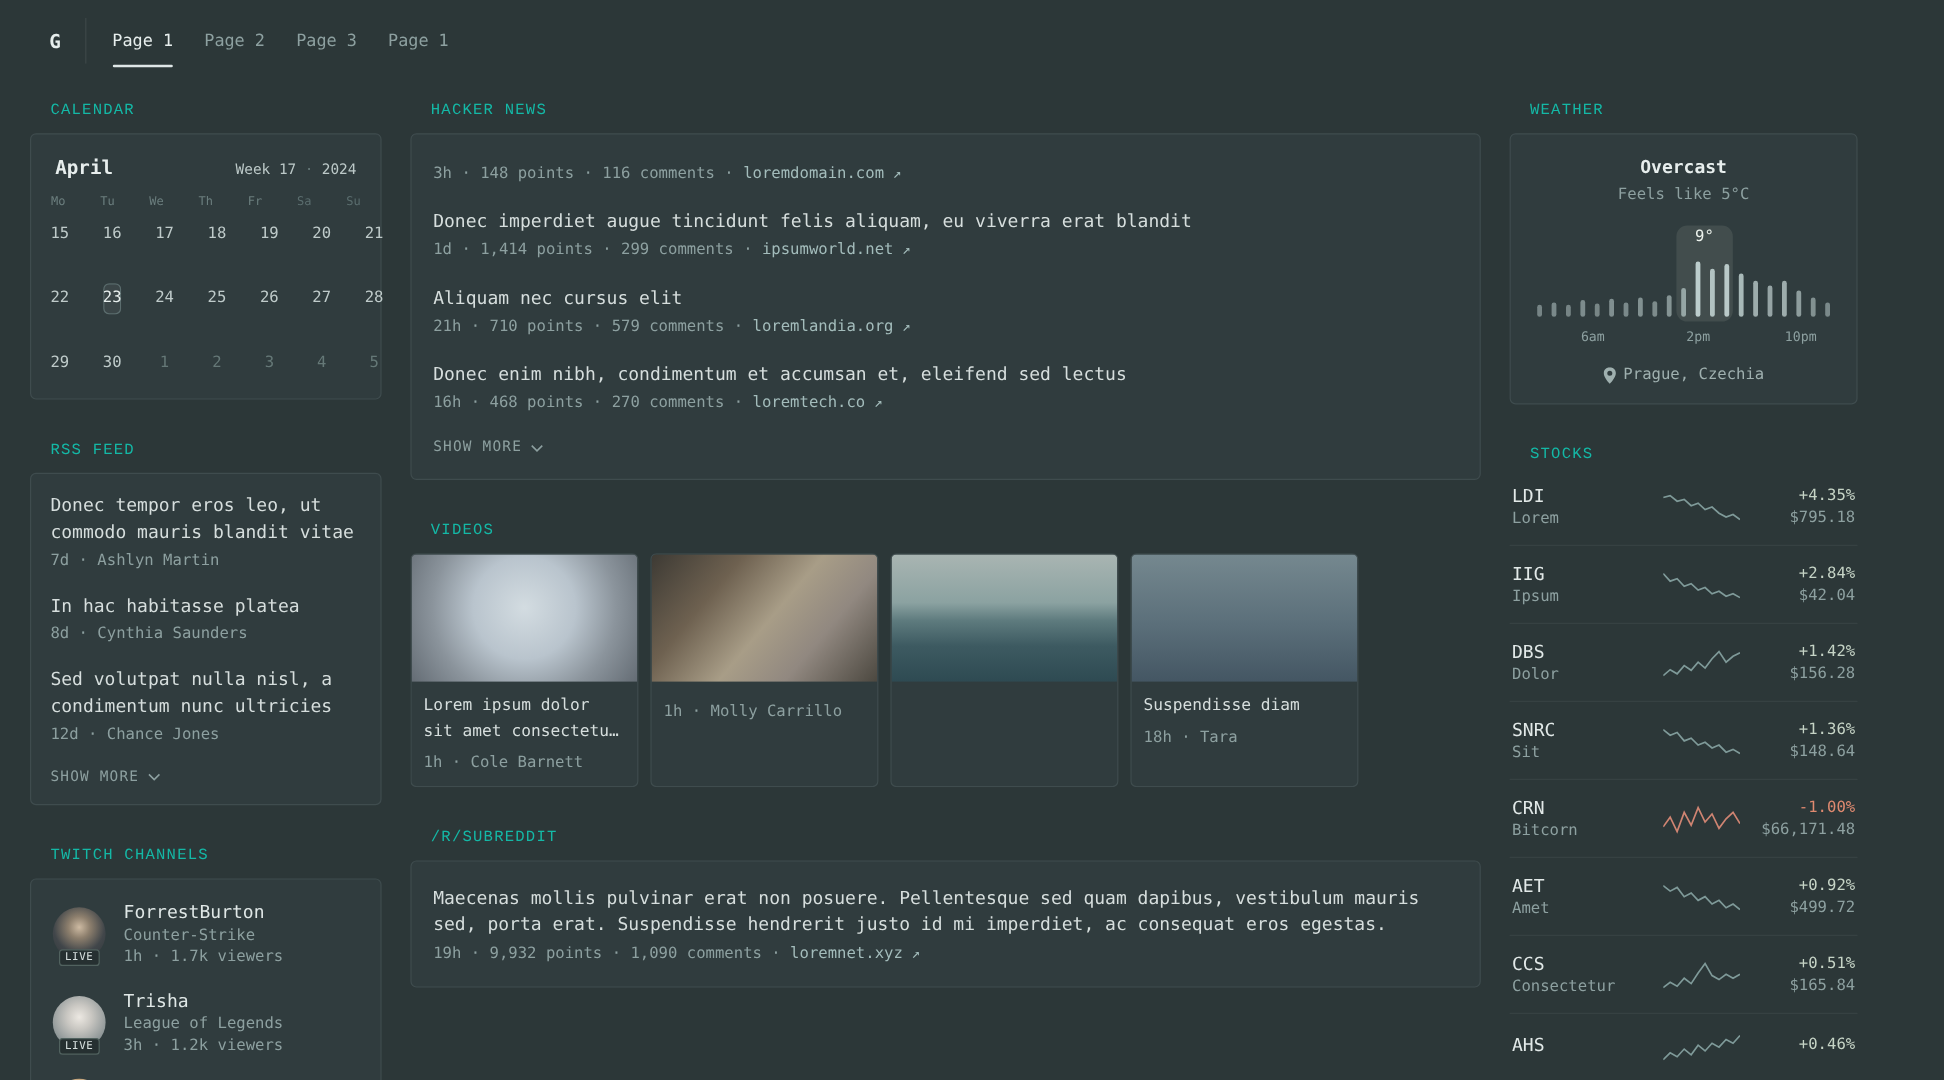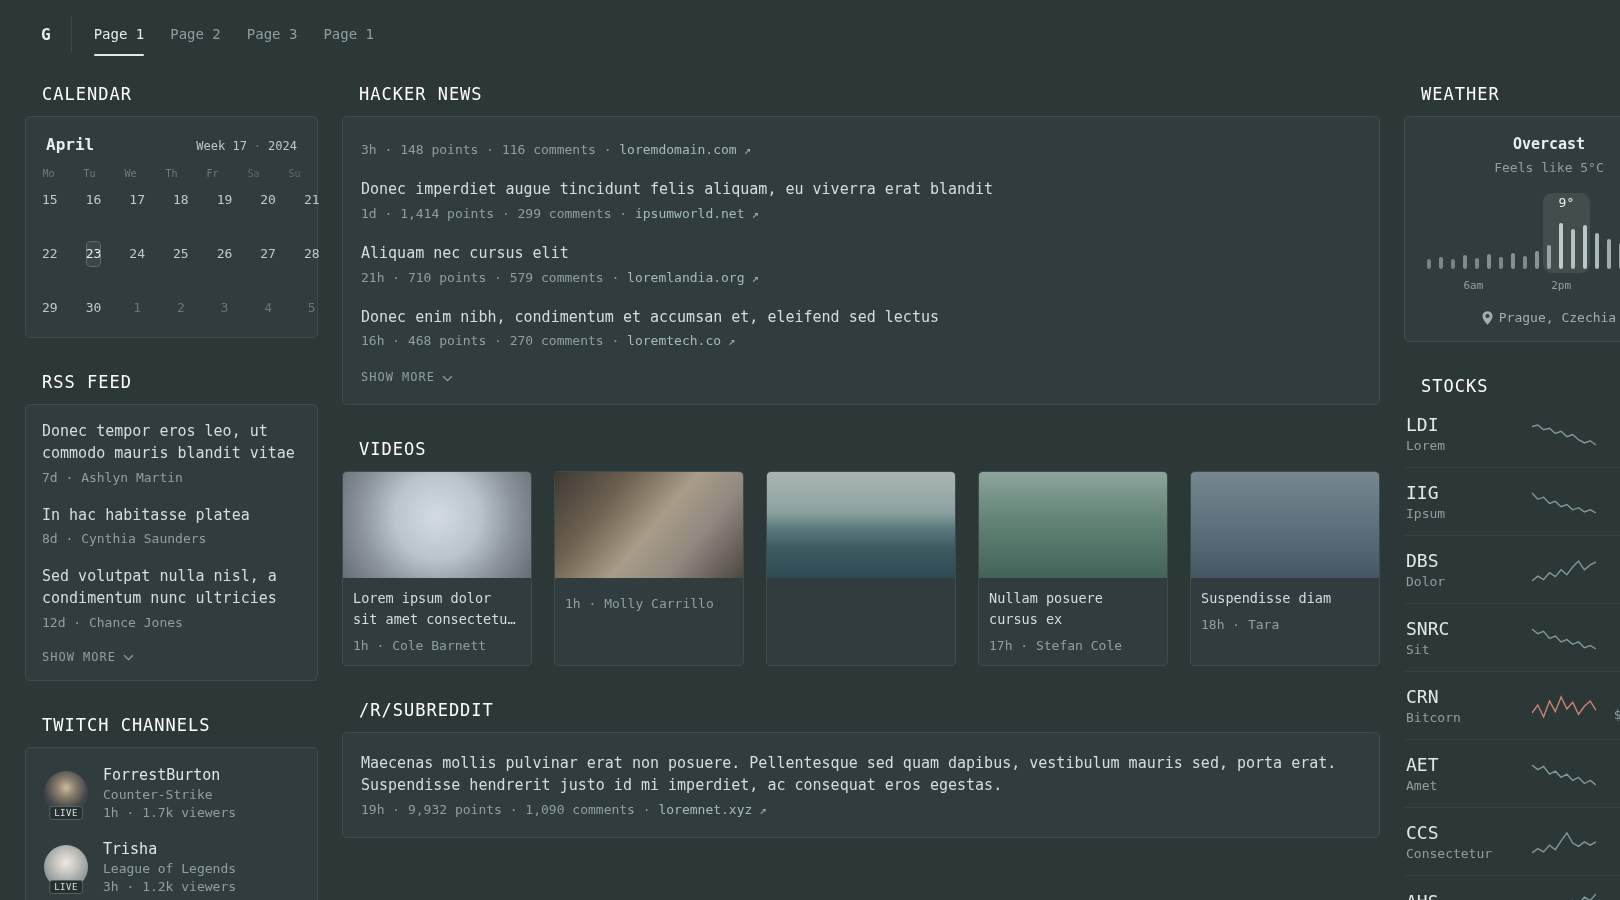--- a/index.html
+++ b/index.html
@@ -17,21 +17,21 @@
   .logo{display:flex;align-items:center;padding:0 20px 0 16px;font-size:16px;font-weight:bold;color:var(--bright);cursor:pointer;}
   .topbar-divider{width:1px;background:rgba(255,255,255,0.08);margin:3px 0;}
   .tabs{display:flex;gap:26px;margin-left:22px;}
   .tab{display:flex;align-items:center;position:relative;font-size:14px;color:var(--muted);cursor:pointer;}
   .tab.active{color:var(--bright);}
   .tab.active::after{content:"";position:absolute;left:0;right:0;bottom:0;height:2px;border-radius:1px;background:var(--accent,#dfe7e7);}
 
   
   .columns{display:grid;grid-template-columns:293px 1fr 290px;column-gap:24px;padding:28px 72px 40px 25px;align-items:start;}
   section{margin-bottom:34px;}
-  .section-title{font-size:17px;letter-spacing:1px;color:#ffffff;margin:0 0 12px 17px;font-weight:normal;text-transform:uppercase;}
+  .section-title{font-size:13px;letter-spacing:1px;color:#14b8a6;margin:0 0 12px 17px;font-weight:normal;text-transform:uppercase;font-family:Liberation Mono, monospace;}
   .card{background:var(--card);border:1px solid var(--border);border-radius:5px;padding:16px;}
 
   
   .cal-head{display:flex;justify-content:space-between;align-items:baseline;padding:2px 4px 14px;}
   .cal-month{font-size:16px;font-weight:bold;color:var(--bright);}
   .cal-week{font-size:12px;color:#bcc9c8;}
   .cal-dot{color:var(--faint);margin:0 7px;}
   .cal-grid{display:grid;grid-template-columns:repeat(7,1fr);row-gap:5px;text-align:center;gap:28px;}
   .cal-wd{font-size:10px;color:#6b7e7e;padding-bottom:8px;}
   .cal-wd.wknd{color:#5a6d6e;}
@@ -63,21 +63,21 @@
   .posts-card{padding:20px 18px;}
   .post{margin-bottom:22px;}
   .post:last-child{margin-bottom:0;}
   .post-title{font-size:15px;line-height:1.45;color:var(--text);cursor:pointer;}
   .post-meta{font-size:13px;color:var(--muted);margin-top:5px;}
   .post-link{color:var(--link);cursor:pointer;}
   .ext-arrow{font-size:12px;}
   .posts-card .show-more{margin-top:22px;}
 
   
-  .videos-row{display:flex;gap:22px;overflow:hidden;}
+  .videos-row{display:flex;gap:10px;overflow:hidden;}
   .video-card{flex:0 0 190px;width:190px;background:var(--card);border:1px solid var(--border);border-radius:5px;overflow:hidden;cursor:pointer;}
   .video-thumb{height:106px;}
   .thumb-cross{background:radial-gradient(circle at 50% 42%,#d3dce1 0%,#b9c4cd 38%,#8b949c 68%,#646c74 100%);}
   .thumb-camera{background:linear-gradient(130deg,#3d3a34 0%,#6e6150 28%,#a89d87 52%,#918880 72%,#4c4840 100%);}
   .thumb-sea{background:linear-gradient(180deg,#a9b5b2 0%,#8ba2a1 38%,#5e7b7e 52%,#3d5a61 72%,#2e4a52 100%);}
   .thumb-canoe{background:linear-gradient(180deg,#8ba49b 0%,#628476 45%,#426359 100%);}
   .thumb-fog{background:linear-gradient(180deg,#75888f 0%,#5b6f7a 55%,#445663 100%);}
   .video-body{padding:10px 10px 12px;}
   .video-title{font-size:13.5px;line-height:1.55;color:var(--text);}
   .video-meta{font-size:13px;color:var(--muted);margin-top:8px;}
@@ -91,21 +91,21 @@
   .w-hl-label{font-size:13px;color:#ecf2ec;margin-top:2px;}
   .w-bars{position:absolute;left:0;right:0;bottom:4px;height:52px;display:flex;justify-content:space-between;align-items:flex-end;}
   .w-bar{width:4px;border-radius:2px;background:#c3d4d3;}
   .w-times{position:relative;height:15px;margin:6px 2px 0;}
   .w-time{position:absolute;transform:translateX(-50%);font-size:11px;color:var(--muted);}
   .w-loc{display:flex;justify-content:center;align-items:center;gap:6px;margin-top:16px;font-size:13px;color:#9fb0af;}
 
   
   .stock-row{display:flex;align-items:center;padding:14px 2px;border-top:1px solid rgba(255,255,255,0.05);cursor:pointer;}
   .stock-row:first-child{border-top:none;padding-top:6px;}
-  .stock-ticker{font-size:18px;color:#e2e9e8;}
+  .stock-ticker{font-size:15px;color:#e2e9e8;}
   .stock-name{font-size:13px;color:var(--muted);margin-top:3px;}
   .spark{margin:0 10px 0 auto;flex:0 0 auto;}
   .stock-vals{text-align:right;flex:0 0 auto;min-width:86px;}
   .stock-change{font-size:13px;}
   .stock-change.pos{color:var(--positive,#c6d4c6);}
   .stock-change.neg{color:var(--negative,#e08a70);}
   .stock-price{font-size:13px;color:var(--muted);margin-top:3px;}
 </style>
 </head>
 <body>
@@ -279,27 +279,20 @@
             <div class="video-card">
               <div class="video-thumb thumb-camera"></div>
               <div class="video-body">
                 <div class="video-meta">1h · Molly Carrillo</div>
               </div>
             </div>
             <div class="video-card">
               <div class="video-thumb thumb-sea"></div>
             </div>
             <div class="video-card">
-              <div class="video-thumb thumb-canoe"></div>
-              <div class="video-body">
-                <div class="video-title">Nullam posuere cursus ex</div>
-                <div class="video-meta">17h · Stefan Cole</div>
-              </div>
-            </div>
-            <div class="video-card">
               <div class="video-thumb thumb-fog"></div>
               <div class="video-body">
                 <div class="video-title">Suspendisse diam</div>
                 <div class="video-meta">18h · Tara</div>
               </div>
             </div>
           </div>
       </section>
 
       <section>

